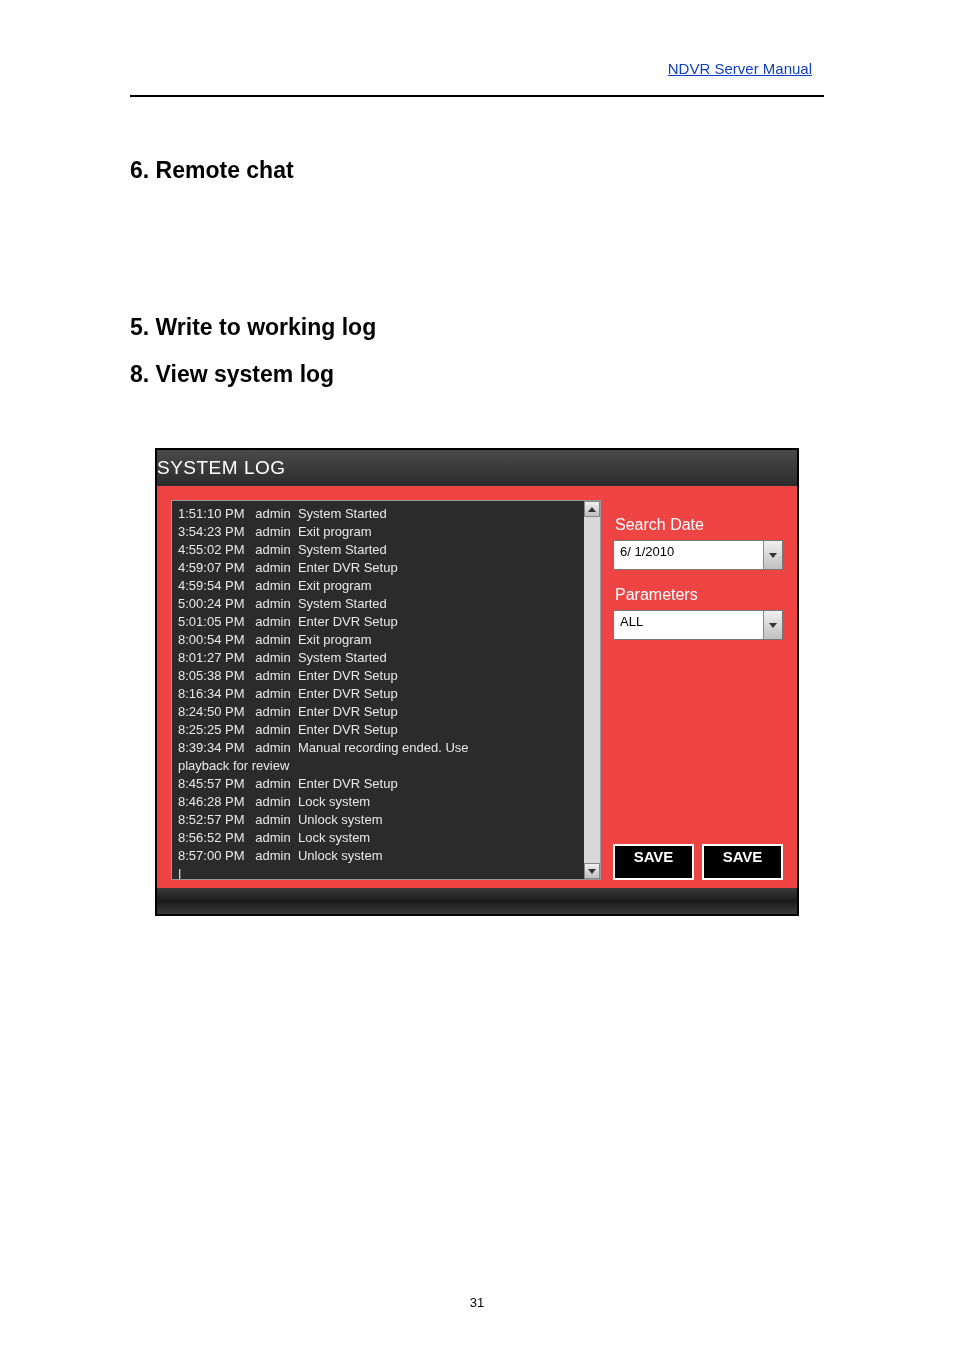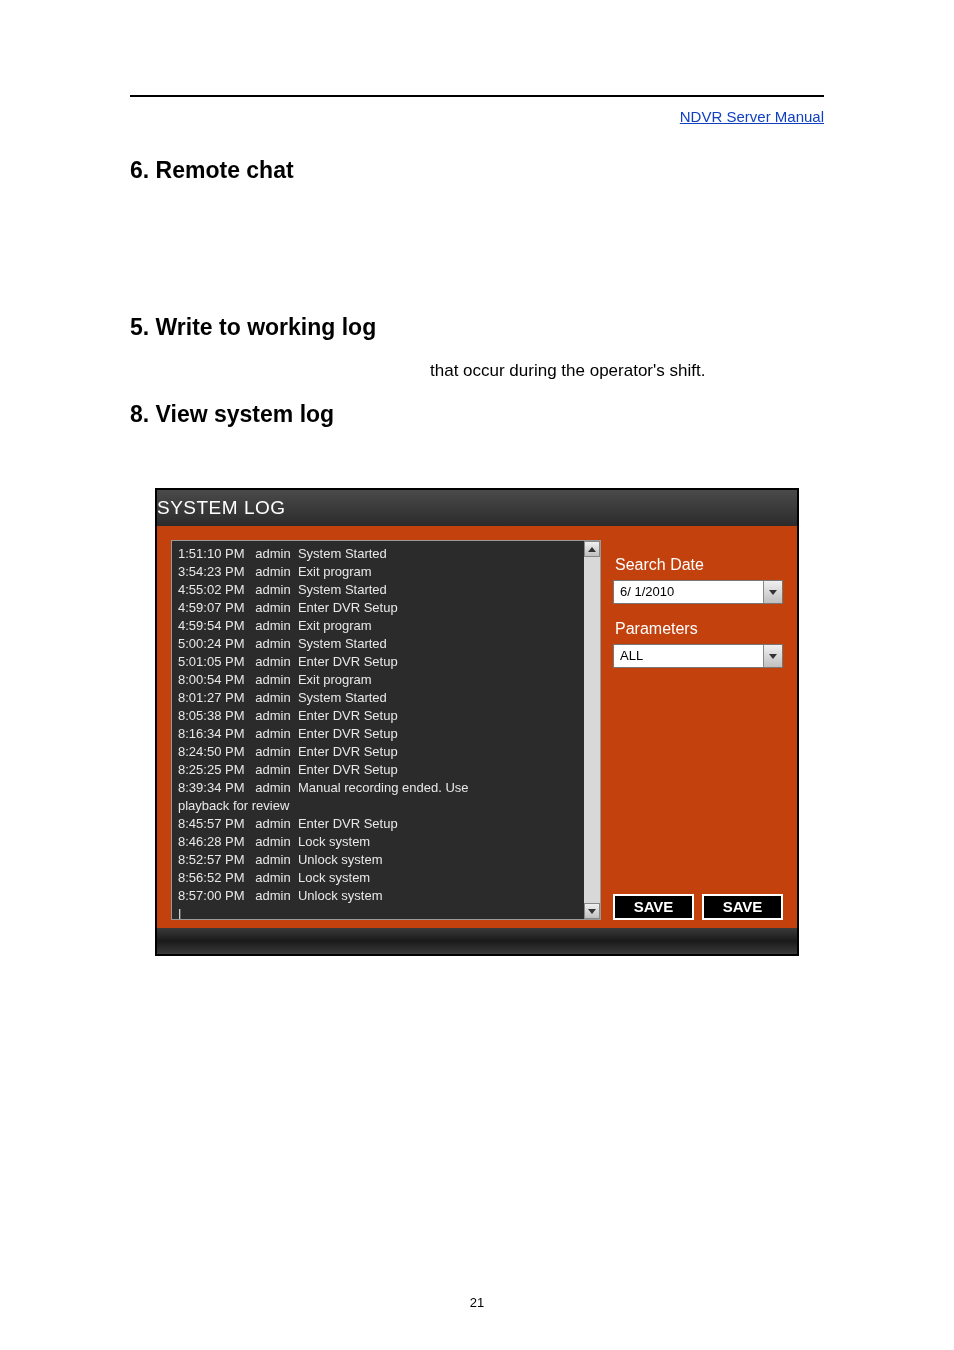--- a/index.html
+++ b/index.html
@@ -14,26 +14,25 @@
     box-sizing: border-box;
     padding: 60px 130px 40px 130px;
     position: relative;
   }
   .header-area {
     height: 35px;
     position: relative;
   }
   .header-link {
     position: absolute;
-    right: 0;
+    right: 12px;
     top: 0;
     color: #1040c0;
     text-decoration: underline;
     font-size: 15px;
-    margin-top: 48px;
   }
   .header-rule {
     border: none;
     border-top: 2px solid #000;
     margin: 0 0 60px 0;
   }
   .h-section {
     font-family: Verdana, Geneva, sans-serif;
     font-weight: bold;
     font-size: 23px;
@@ -62,21 +61,21 @@
     color: #fff;
     text-align: left;
     font-size: 19px;
     line-height: 36px;
     letter-spacing: 0.5px;
   }
   .scr-body {
     display: flex;
     gap: 12px;
     padding: 14px 14px 8px 14px;
-    background: #c2410c;
+    background: #ef4444;
   }
   .log-box {
     flex: 1;
     display: flex;
     border: 1px solid #9a9a9a;
     background: #2b2b2b;
     height: 380px;
     box-sizing: border-box;
   }
   .log-text {
@@ -119,21 +118,21 @@
   }
   .sp-label {
     font-size: 16px;
     margin: 16px 0 6px 2px;
     color: #fff;
   }
   .combo {
     display: flex;
     background: #fff;
     border: 1px solid #777;
-    height: 24px;
+    height: 30px;
     box-sizing: border-box;
   }
   .combo-val {
     flex: 1;
     color: #000;
     font-size: 13px;
     padding: 2px 6px;
     line-height: 17px;
   }
   .combo-btn {
@@ -145,21 +144,21 @@
     justify-content: center;
   }
   .sp-fill { flex: 1; }
   .btn-row {
     display: flex;
     gap: 8px;
     margin-top: 6px;
   }
   .winbtn {
     flex: 1;
-    height: 26px;
+    height: 36px;
     border: 2px solid #fff;
     background: #000;
     color: #fff;
     font-weight: bold;
     font-size: 15px;
     text-align: center;
     line-height: 22px;
     box-sizing: border-box;
   }
   .scr-bottom {
@@ -183,21 +182,20 @@
 
   <div class="header-area">
     <a class="header-link" href="#">NDVR Server Manual</a>
   </div>
   <hr class="header-rule">
 
   <h2 class="h-section">6. Remote chat</h2>
   <div class="gap"></div>
 
   <h2 class="h-section tight">5. Write to working log</h2>
-  <p class="body-line">that occur during the operator's shift.</p>
 
   <h2 class="h-section tight">8. View system log</h2>
 
   <div class="screenshot">
     <div class="scr-title-bar">SYSTEM LOG</div>
     <div class="scr-body">
       <div class="log-box">
         <div class="log-text">1:51:10 PM   admin  System Started
 3:54:23 PM   admin  Exit program
 4:55:02 PM   admin  System Started
@@ -251,14 +249,14 @@
         <div class="btn-row">
           <div class="winbtn">SAVE</div>
           <div class="winbtn">SAVE</div>
         </div>
       </div>
     </div>
     <div class="scr-bottom"></div>
   </div>
 
 
-  <div class="page-number">21</div>
+  <div class="page-number">31</div>
 </div>
 
 </body></html>

